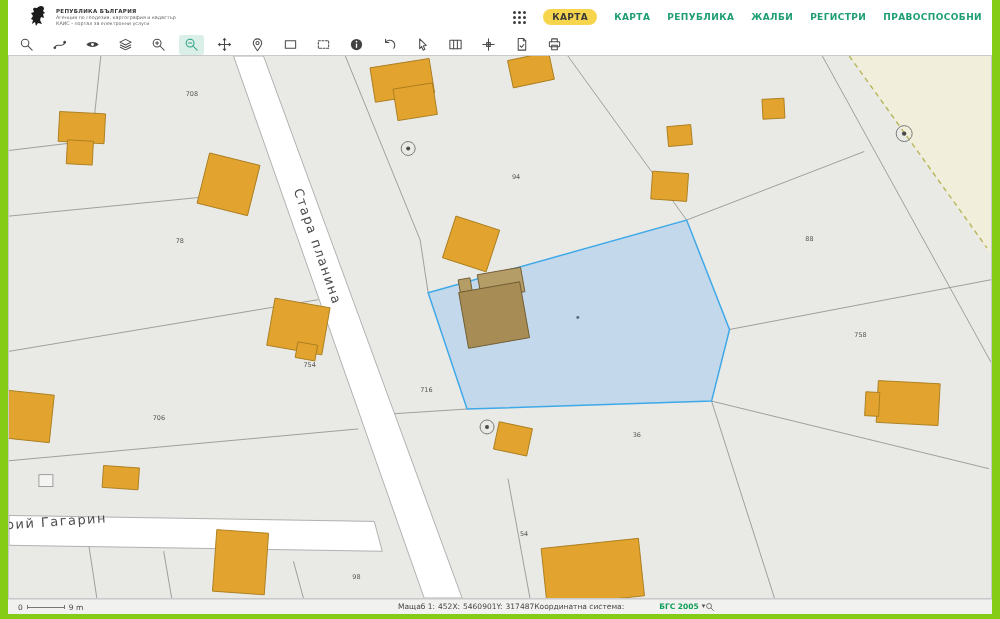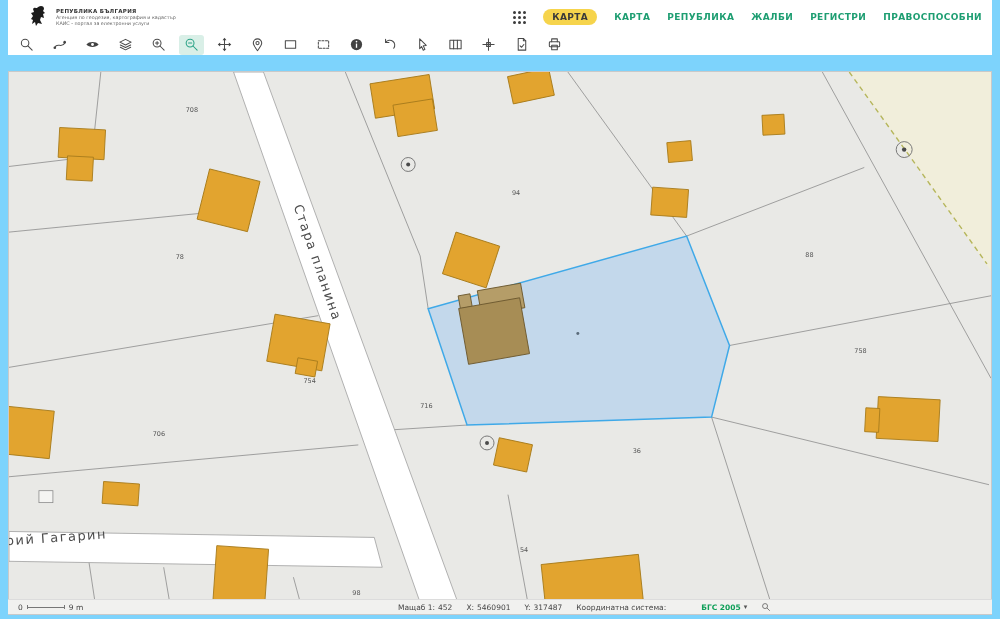--- a/index.html
+++ b/index.html
@@ -1,17 +1,17 @@
 <!DOCTYPE html>
 <html style="--accent_green: #1e9e72; --pill_yellow: #f6d44c; --map_bg: #e9e9e6; --parcel_line: #8b8b8b; --street_fill: #ffffff; --street_stroke: #a0a0a0; --building_fill: #e2a42f; --building_stroke: #a87c1c; --selected_building_fill: #a78d55; --selected_building_stroke: #6e5a30; --selection_fill: #b9d3ec; --selection_stroke: #3fa9e8; --zone_fill: #f1eedb; --zone_dash: #b6b65c; --crs_green: #0f9f58; --tool_active_bg: #d9efe7; --tool_active_icon: #2aa286;"><head>
 <meta charset="utf-8">
 <style>
   * { box-sizing: border-box; margin: 0; padding: 0; }
   body { width:1000px; height:619px; font-family:"DejaVu Sans", sans-serif; background:#fff; }
-  .page { position:relative; width:1000px; height:619px; background:#7dd3fc; overflow:hidden; }
+  .page { position:relative; width:1000px; height:619px; background:#84cc16; overflow:hidden; }
 
   
   .hdr { position:absolute; top:0; left:8px; right:8px; height:34px;
          display:flex; align-items:center; justify-content:space-between; background:#fff; }
   .logo { display:flex; align-items:center; gap:6px; padding-left:22px; }
   .logo-text { display:flex; flex-direction:column; gap:1px; }
   .logo-line1 { font-size:5.5px; font-weight:bold; color:#333; letter-spacing:.3px; }
   .logo-line2, .logo-line3 { font-size:4.8px; color:#666; }
   .nav { display:flex; align-items:center; gap:17px; padding-right:10px; }
   .grid-icon { display:grid; grid-template-columns:repeat(3,3px); grid-gap:2px; cursor:pointer; }
@@ -25,42 +25,42 @@
           display:flex; align-items:center; gap:8px; padding-left:6px; }
   .tool { width:25px; height:20px; border:none; background:transparent; display:flex;
           align-items:center; justify-content:center; cursor:pointer; border-radius:3px; }
   .tool svg { width:15px; height:15px; }
   .tool svg .st { stroke:#4a4a4a; fill:none; stroke-width:1.1; stroke-linecap:round; stroke-linejoin:round; }
   .tool svg .fl { fill:#424242; stroke:none; }
   .tool.active { background:var(--tool_active_bg); }
   .tool.active svg .st { stroke:var(--tool_active_icon); }
 
   
-  .map { position:absolute; top:71px; left:8px; width:984px; height:544px;
+  .map { position:absolute; top:55px; left:8px; width:984px; height:544px;
          background:var(--map_bg); border:1px solid #c9c9c9; }
   .map svg { display:block; width:100%; height:100%; }
   .pline { stroke:var(--parcel_line); stroke-width:.8; fill:none; }
   .street { fill:var(--street_fill); stroke:var(--street_stroke); stroke-width:.8; }
   .bld { fill:var(--building_fill); stroke:var(--building_stroke); stroke-width:.9; }
   .sbld { fill:var(--selected_building_fill); stroke:var(--selected_building_stroke); stroke-width:.9; }
   .sbld2 { fill:#b59d68; stroke:var(--selected_building_stroke); stroke-width:.9; }
   .sel { fill:var(--selection_fill); fill-opacity:.8; stroke:var(--selection_stroke); stroke-width:1.5; }
   .marker { stroke:#787878; stroke-width:1; fill:none; }
   .mdot { fill:#4a4a4a; }
   .plabel { font-size:6.5px; fill:#555; font-family:"DejaVu Sans",sans-serif; }
   .stname { font-size:13px; fill:#4c4c4c; letter-spacing:1.5px; font-family:"DejaVu Sans",sans-serif; }
 
   
   .sbar { position:absolute; top:599px; left:8px; right:8px; height:15px; background:#f1f1ef;
           border-top:1px solid #dcdcdc; display:flex; align-items:center; font-size:7.5px; color:#454545; }
   .scalebar { display:flex; align-items:center; gap:4px; margin-left:10px; }
   .scalebar .bar { width:38px; height:4px; border-left:1px solid #777; border-right:1px solid #777;
                    position:relative; }
   .scalebar .bar::after { content:""; position:absolute; left:0; right:0; top:2px; border-top:1px solid #777; }
-  .scluster { position:absolute; left:390px; display:flex; align-items:center; gap:14px; }
+  .scluster { position:absolute; left:390px; display:flex; align-items:flex-start; }
   .scluster .grp { display:flex; gap:3px; }
   .crs-val { color:var(--crs_green); font-weight:bold;margin-left:32px; }
   .caret { font-size:7px; color:#555; cursor:pointer; }
   .sbar .mini-mag { width:10px; height:10px; cursor:pointer; }
   .sbar .mini-mag .st { stroke:#555; fill:none; stroke-width:1.2; }
 </style>
 </head>
 <body>
 
 <div class="page">

